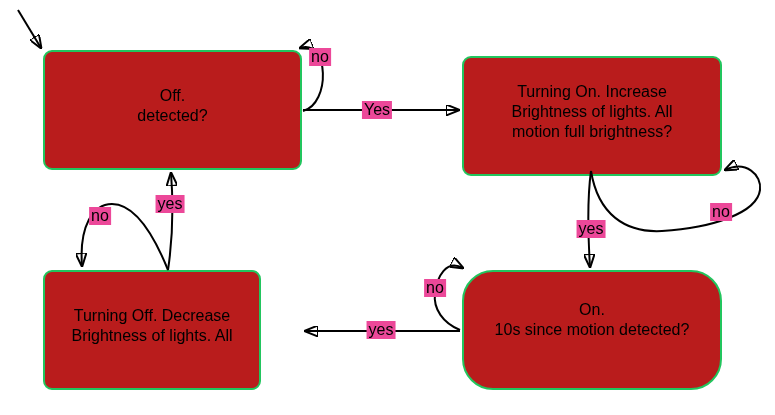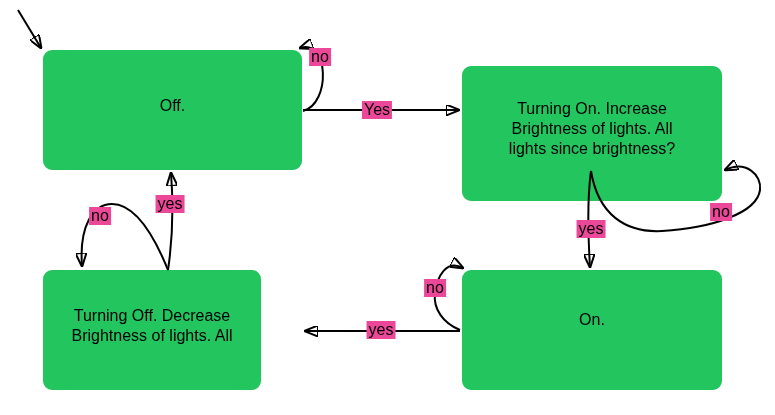--- a/index.html
+++ b/index.html
@@ -26,35 +26,35 @@
     z-index: 2;
   }
   .edges-svg path {
     fill: none;
     stroke: #000000;
     stroke-width: 2;
   }
   .state {
     position: absolute;
     box-sizing: border-box;
-    border: 6px solid #22c55e;
+    border: 2px solid #22c55e;
     border-radius: 9px;
-    background: #22c55e;
+    background: #b91c1c;
     display: flex;
     align-items: center;
     justify-content: center;
     text-align: center;
     font-size: 16px;
     line-height: 20px;
     z-index: 1;
   }
   .state.lines-3 { padding-bottom: 9px; }
-  .state.lines-2 { padding-bottom: 21px; }
+  .state.lines-2 { padding-bottom: 21px; border-radius: 31px; }
   .state-off        { left: 43px;  top: 50px;  width: 259px; height: 120px; }
-  .state-turning-on { left: 462px; top: 66px;  width: 260px; height: 135px; }
+  .state-turning-on { left: 462px; top: 56px;  width: 260px; height: 120px; }
   .state-turning-off{ left: 43px;  top: 270px; width: 218px; height: 120px; }
   .state-on         { left: 462px; top: 270px; width: 260px; height: 120px; }
   .edge-label {
     position: absolute;
     transform: translate(-50%, -50%);
     background: #ec4899;
     padding: 0 2px;
     font-size: 16px;
     line-height: 18px;
     white-space: nowrap;
@@ -70,41 +70,43 @@
   .lbl-yes-up         { left: 170px; top: 204px; }
 </style>
 </head>
 <body>
 
 <div class="canvas">
 
   <div class="state state-off lines-3">
     <div>
       <div>Off.</div>
+      <div>detected?</div>
     </div>
   </div>
 
   <div class="state state-turning-on lines-3">
     <div>
       <div>Turning On. Increase</div>
       <div>Brightness of lights. All</div>
-      <div>lights since brightness?</div>
+      <div>motion full brightness?</div>
     </div>
   </div>
 
   <div class="state state-turning-off lines-3">
     <div>
       <div>Turning Off. Decrease</div>
       <div>Brightness of lights. All</div>
     </div>
   </div>
 
   <div class="state state-on lines-2">
     <div>
       <div>On.</div>
+      <div>10s since motion detected?</div>
     </div>
   </div>
 
   <svg class="edges-svg" viewBox="0 0 775 415" xmlns="http://www.w3.org/2000/svg">
     <defs>
       <marker id="arrow" markerUnits="userSpaceOnUse" markerWidth="14" markerHeight="11" refX="13" refY="5.5" orient="auto">
         <path d="M0,0 L14,5.5 L0,11 Z" fill="#000000" stroke="none"></path>
       </marker>
     </defs>
 

